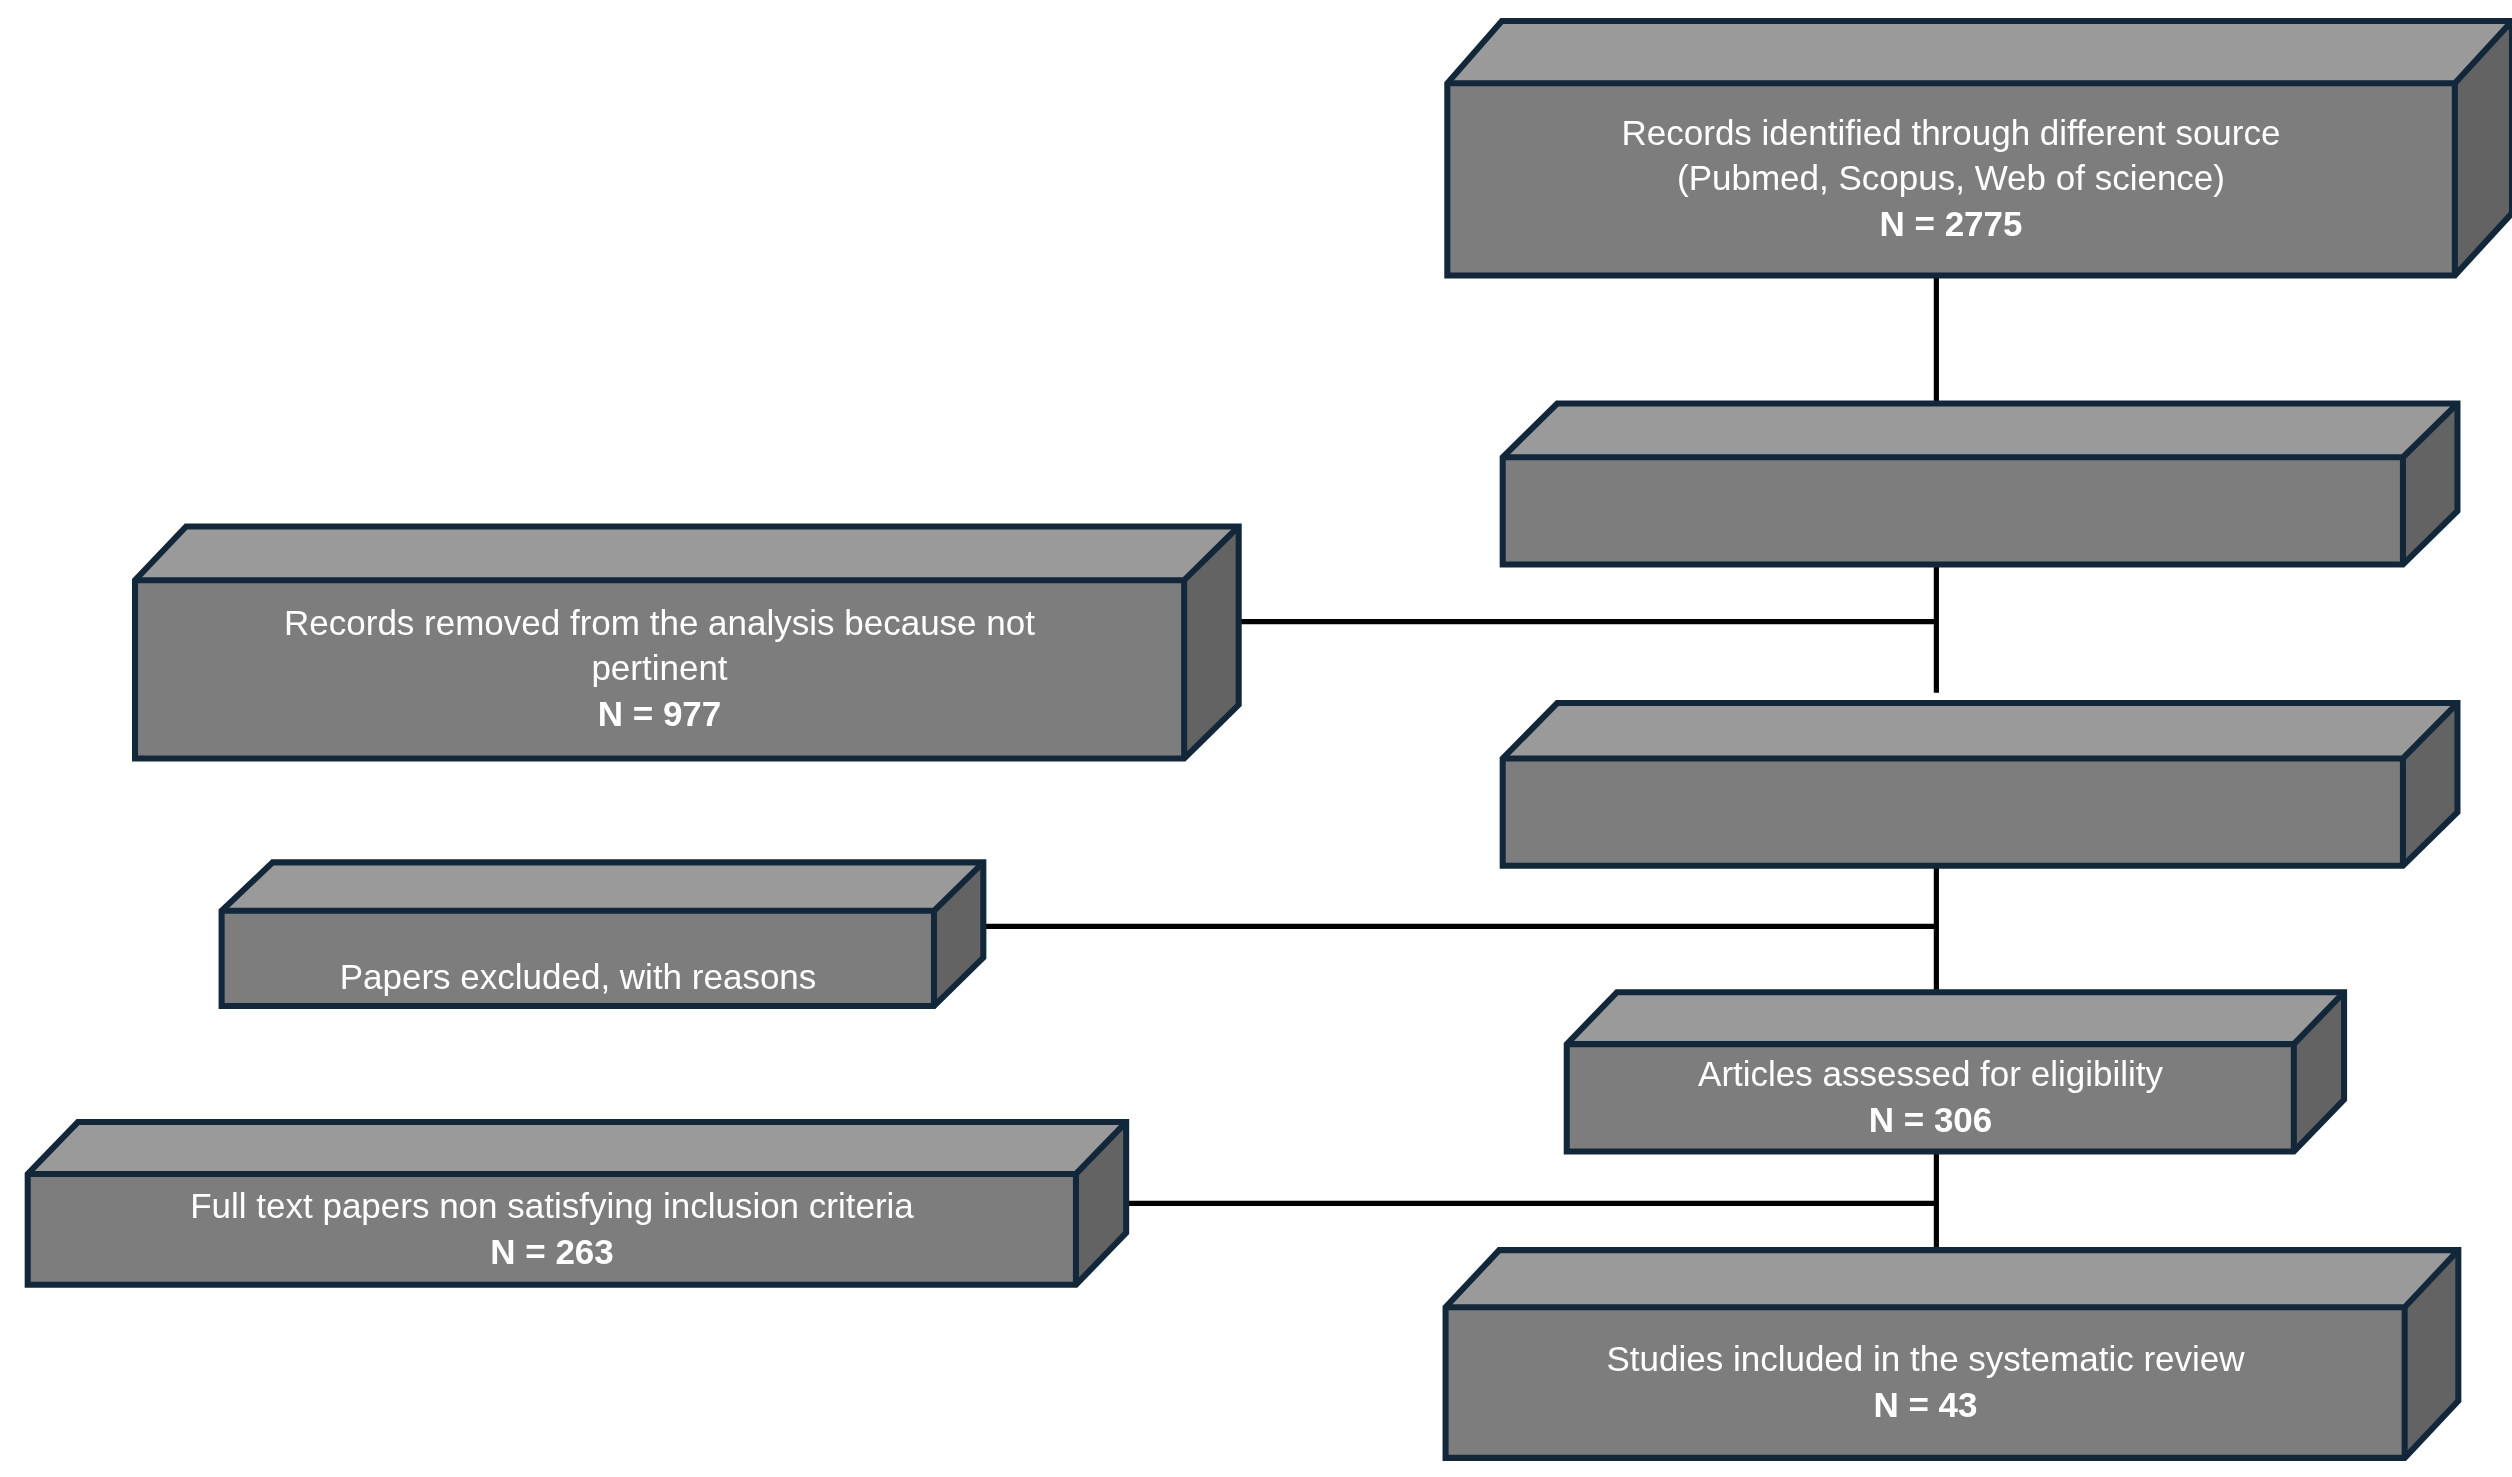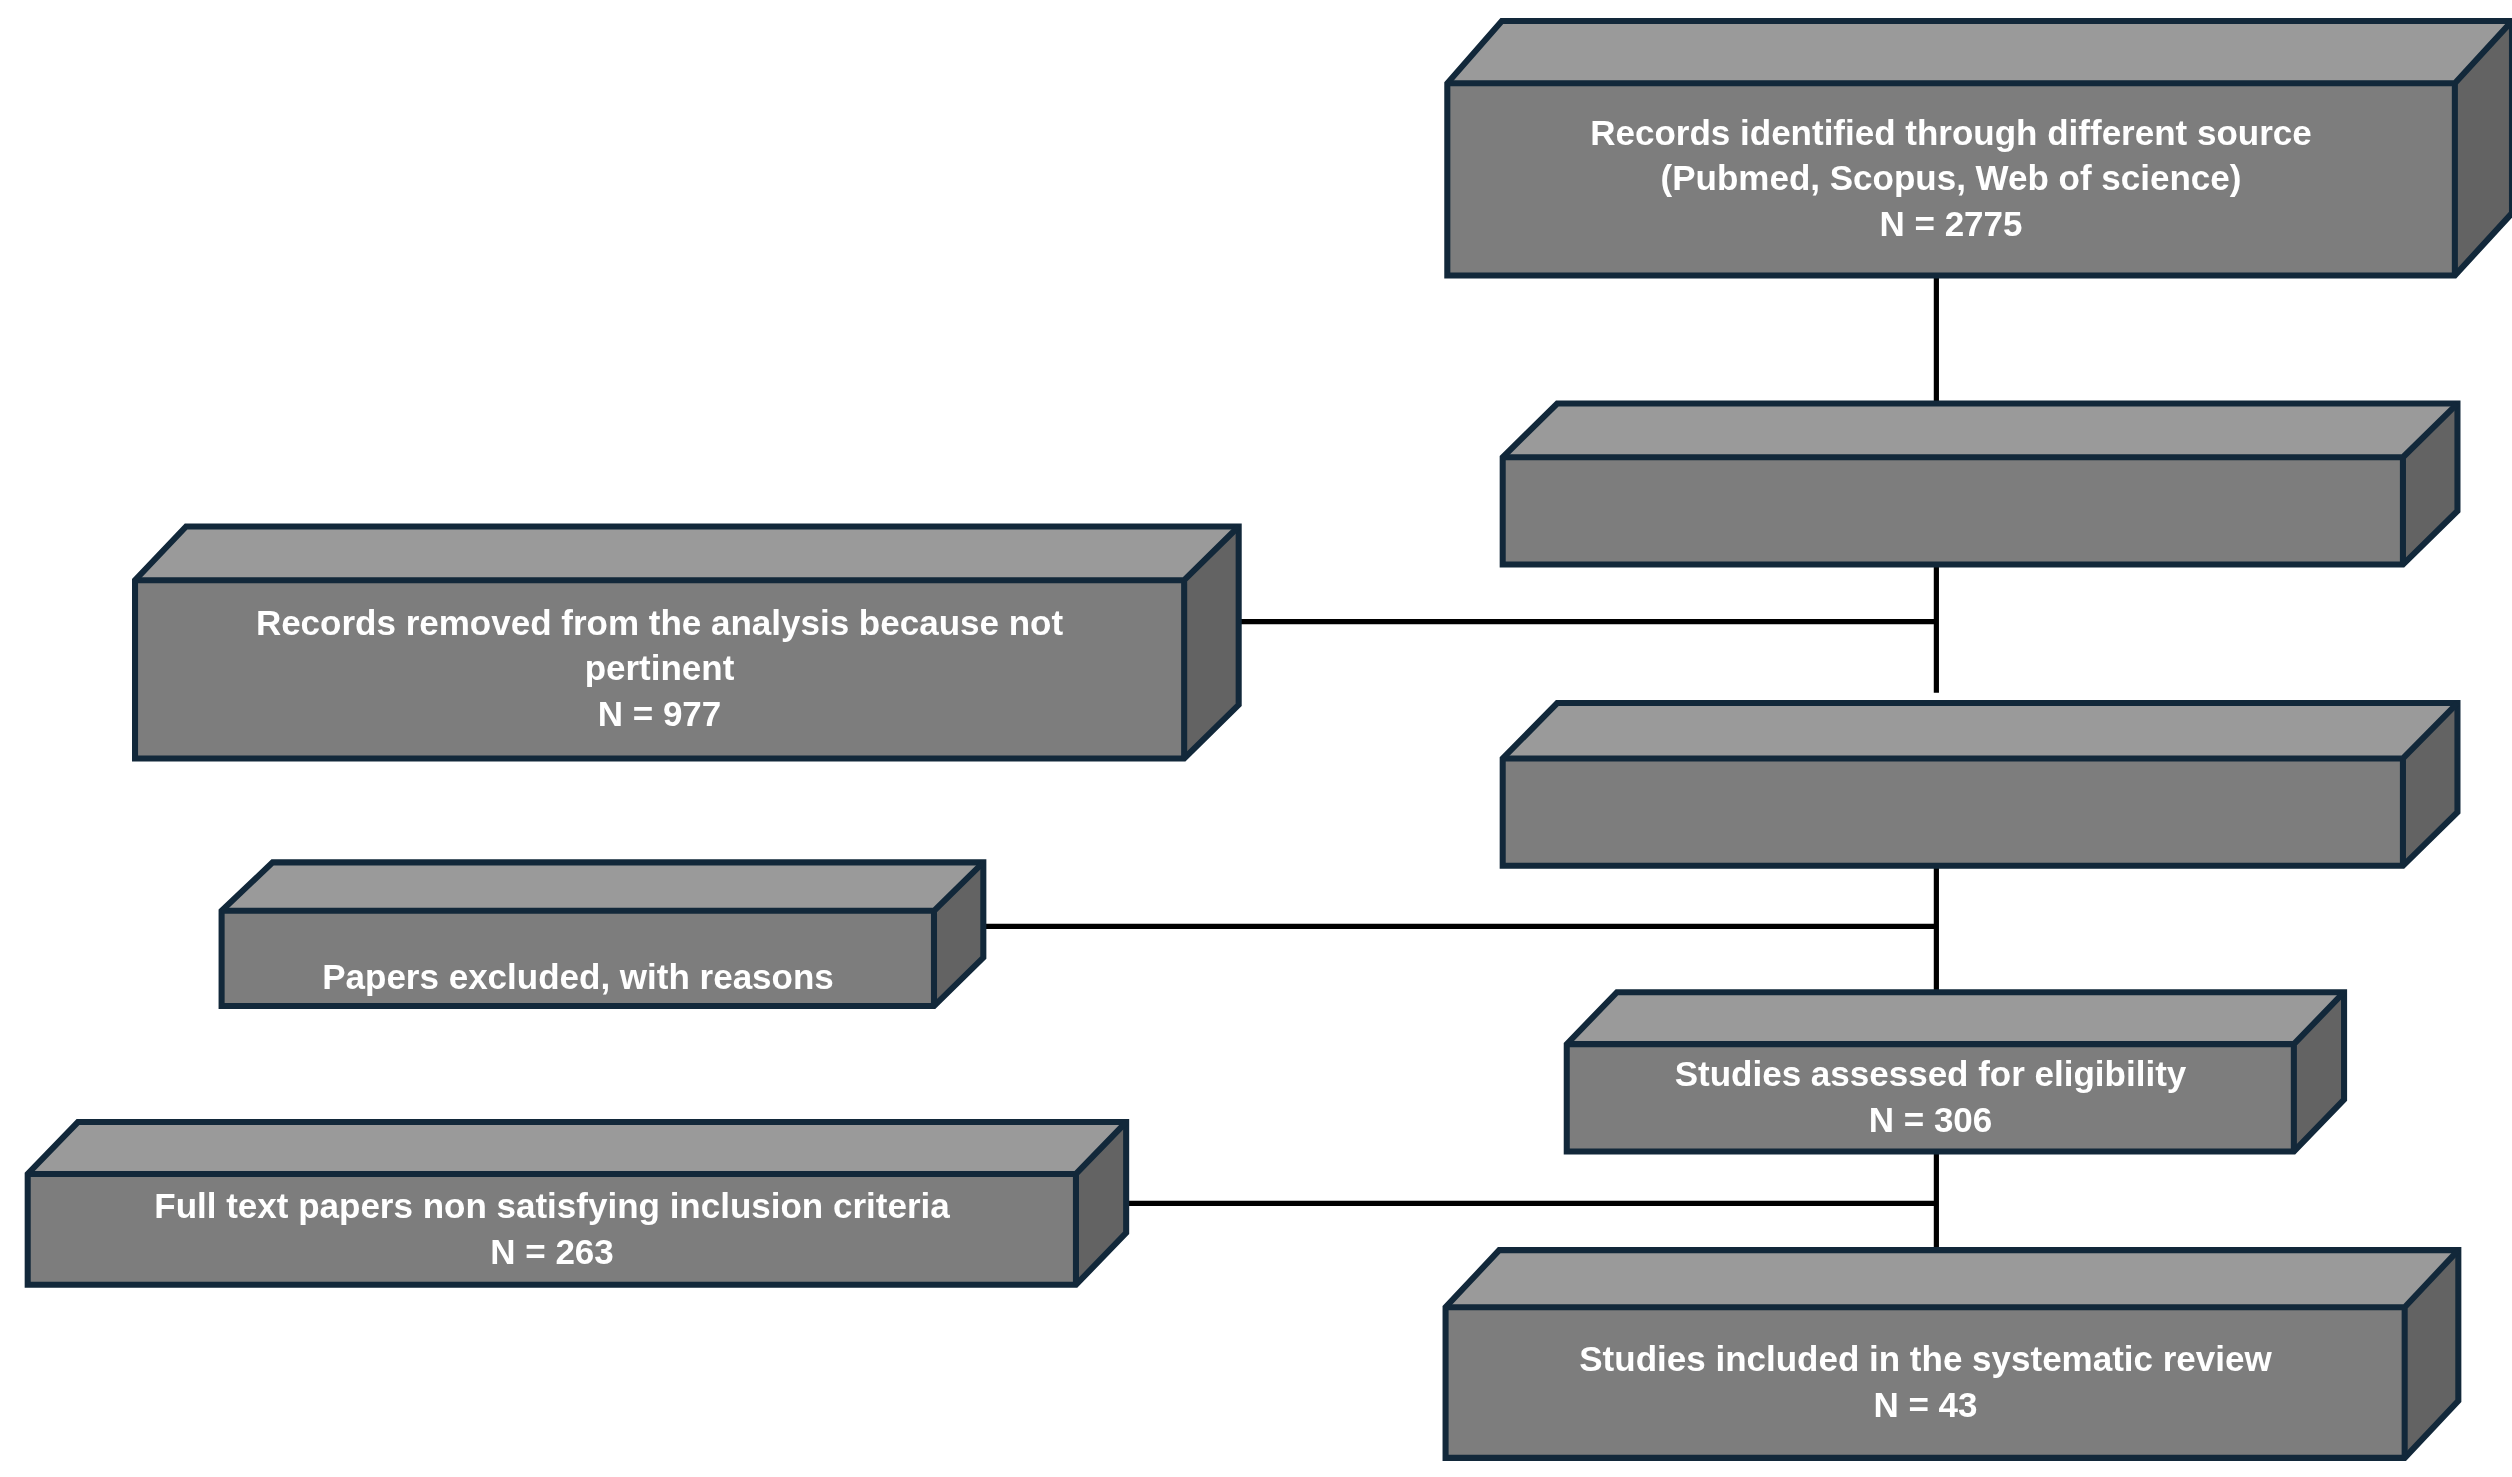--- a/index.html
+++ b/index.html
@@ -50,21 +50,21 @@
     flex-direction: column;
     align-items: center;
     justify-content: center;
     color: #ffffff;
     text-align: center;
     pointer-events: none;
     line-height: 1.28;
   }
   .node-title {
     font-size: 35px;
-    font-weight: 700;
+    font-weight: 400;
     white-space: pre-line;
   }
   .node-count {
     font-size: 35px;
     font-weight: 700;
     margin-top: 1.7px;
     text-align: right;
   }
 </style>
 </head>
@@ -163,21 +163,21 @@
     <div class="node-count">N = 977</div>
   </div>
 
 
   <div class="node-label" style="left:222px; top:953px; width:712px; height:95px;">
     <div class="node-title">Papers excluded, with reasons</div>
     <div class="node-count">N = 1150</div>
   </div>
 
   <div class="node-label" style="left:1567px; top:1044px; width:727px; height:107px;">
-    <div class="node-title">Studies assessed for eligibility</div>
+    <div class="node-title">Articles assessed for eligibility</div>
     <div class="node-count">N = 306</div>
   </div>
 
   <div class="node-label" style="left:28px; top:1174px; width:1048px; height:111px;">
     <div class="node-title">Full text papers non satisfying inclusion criteria</div>
     <div class="node-count">N = 263</div>
   </div>
 
   <div class="node-label" style="left:1446px; top:1307px; width:959px; height:151px;">
     <div class="node-title">Studies included in the systematic review</div>

